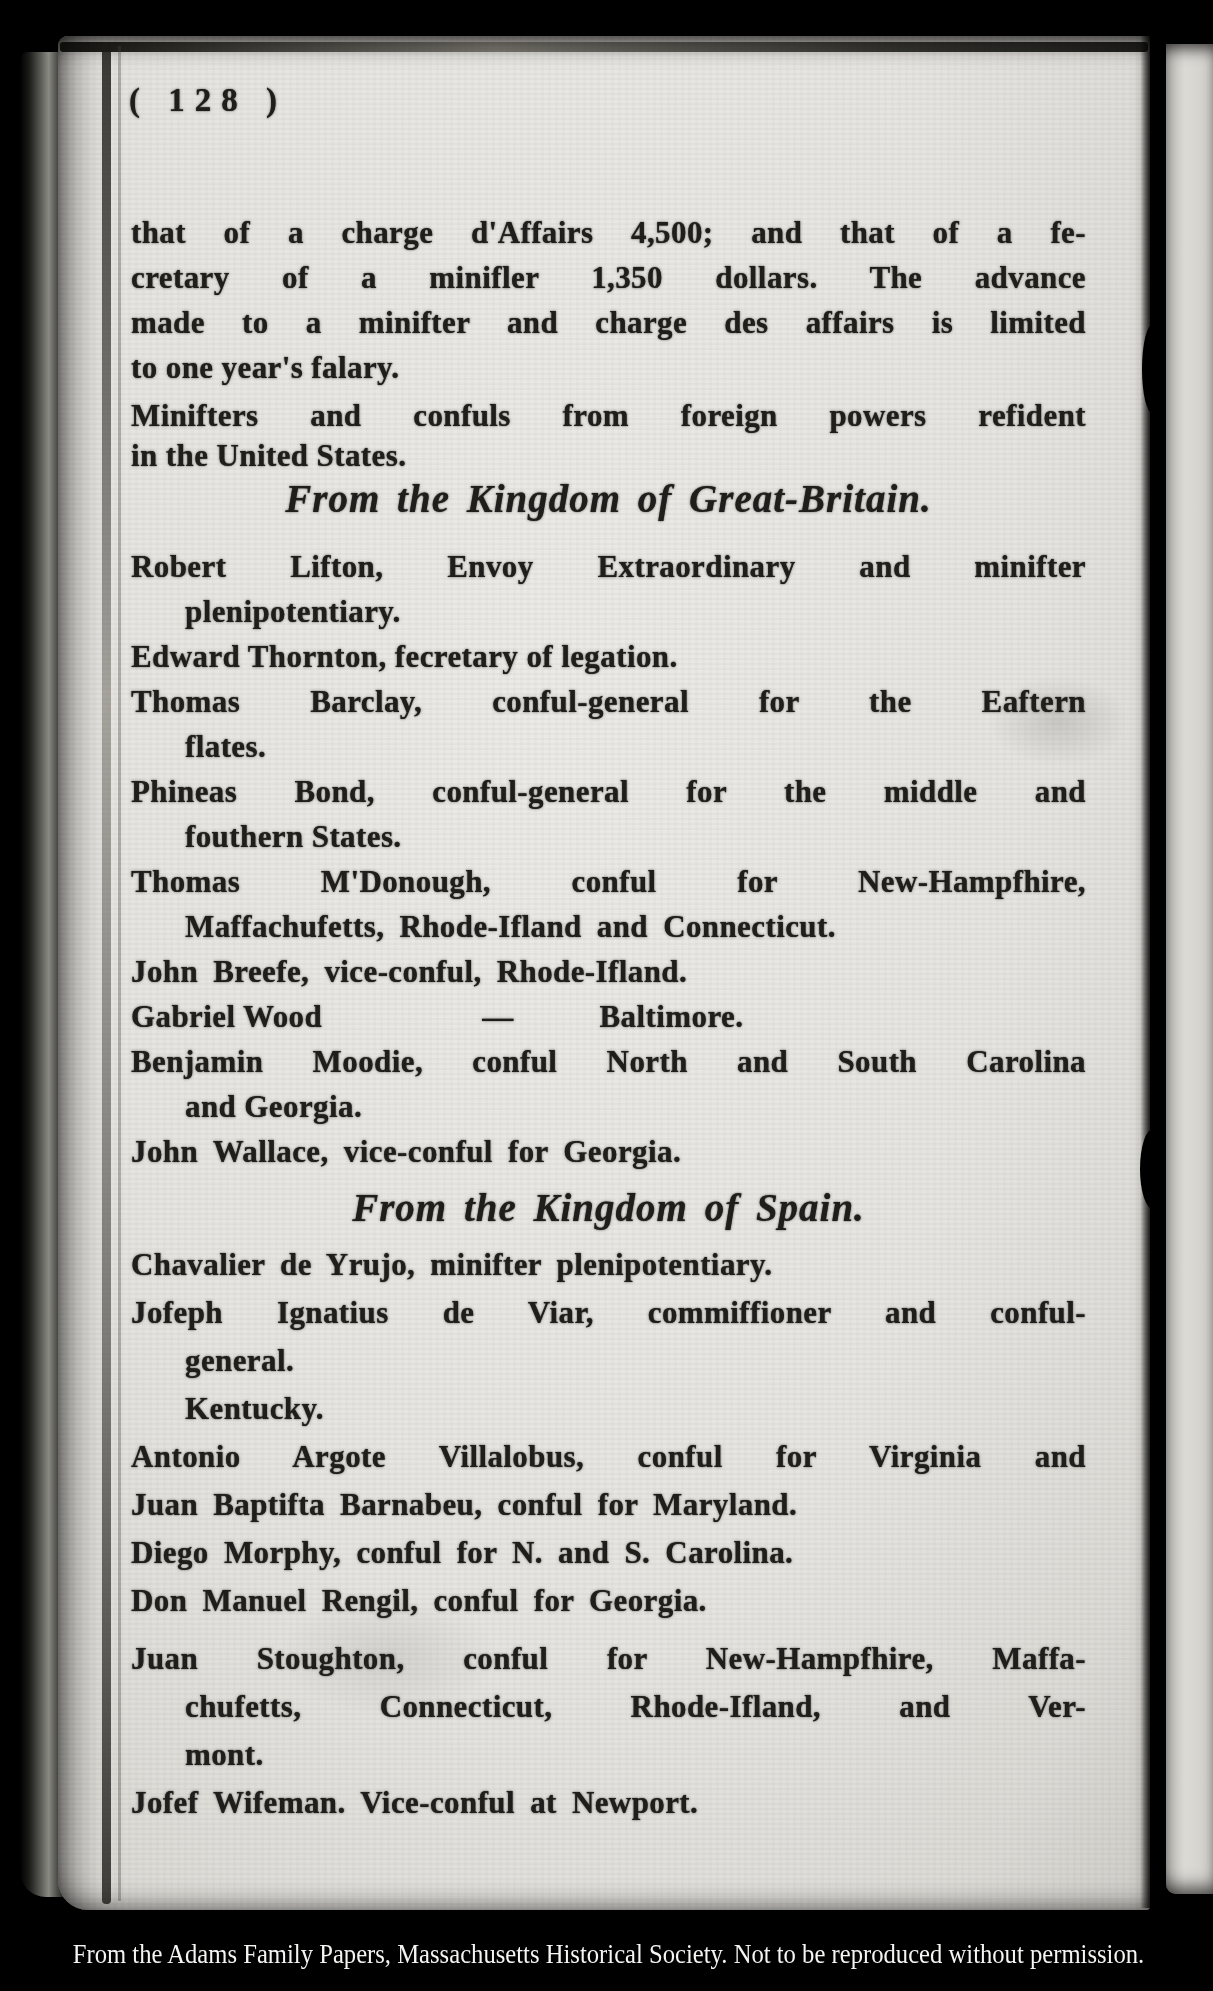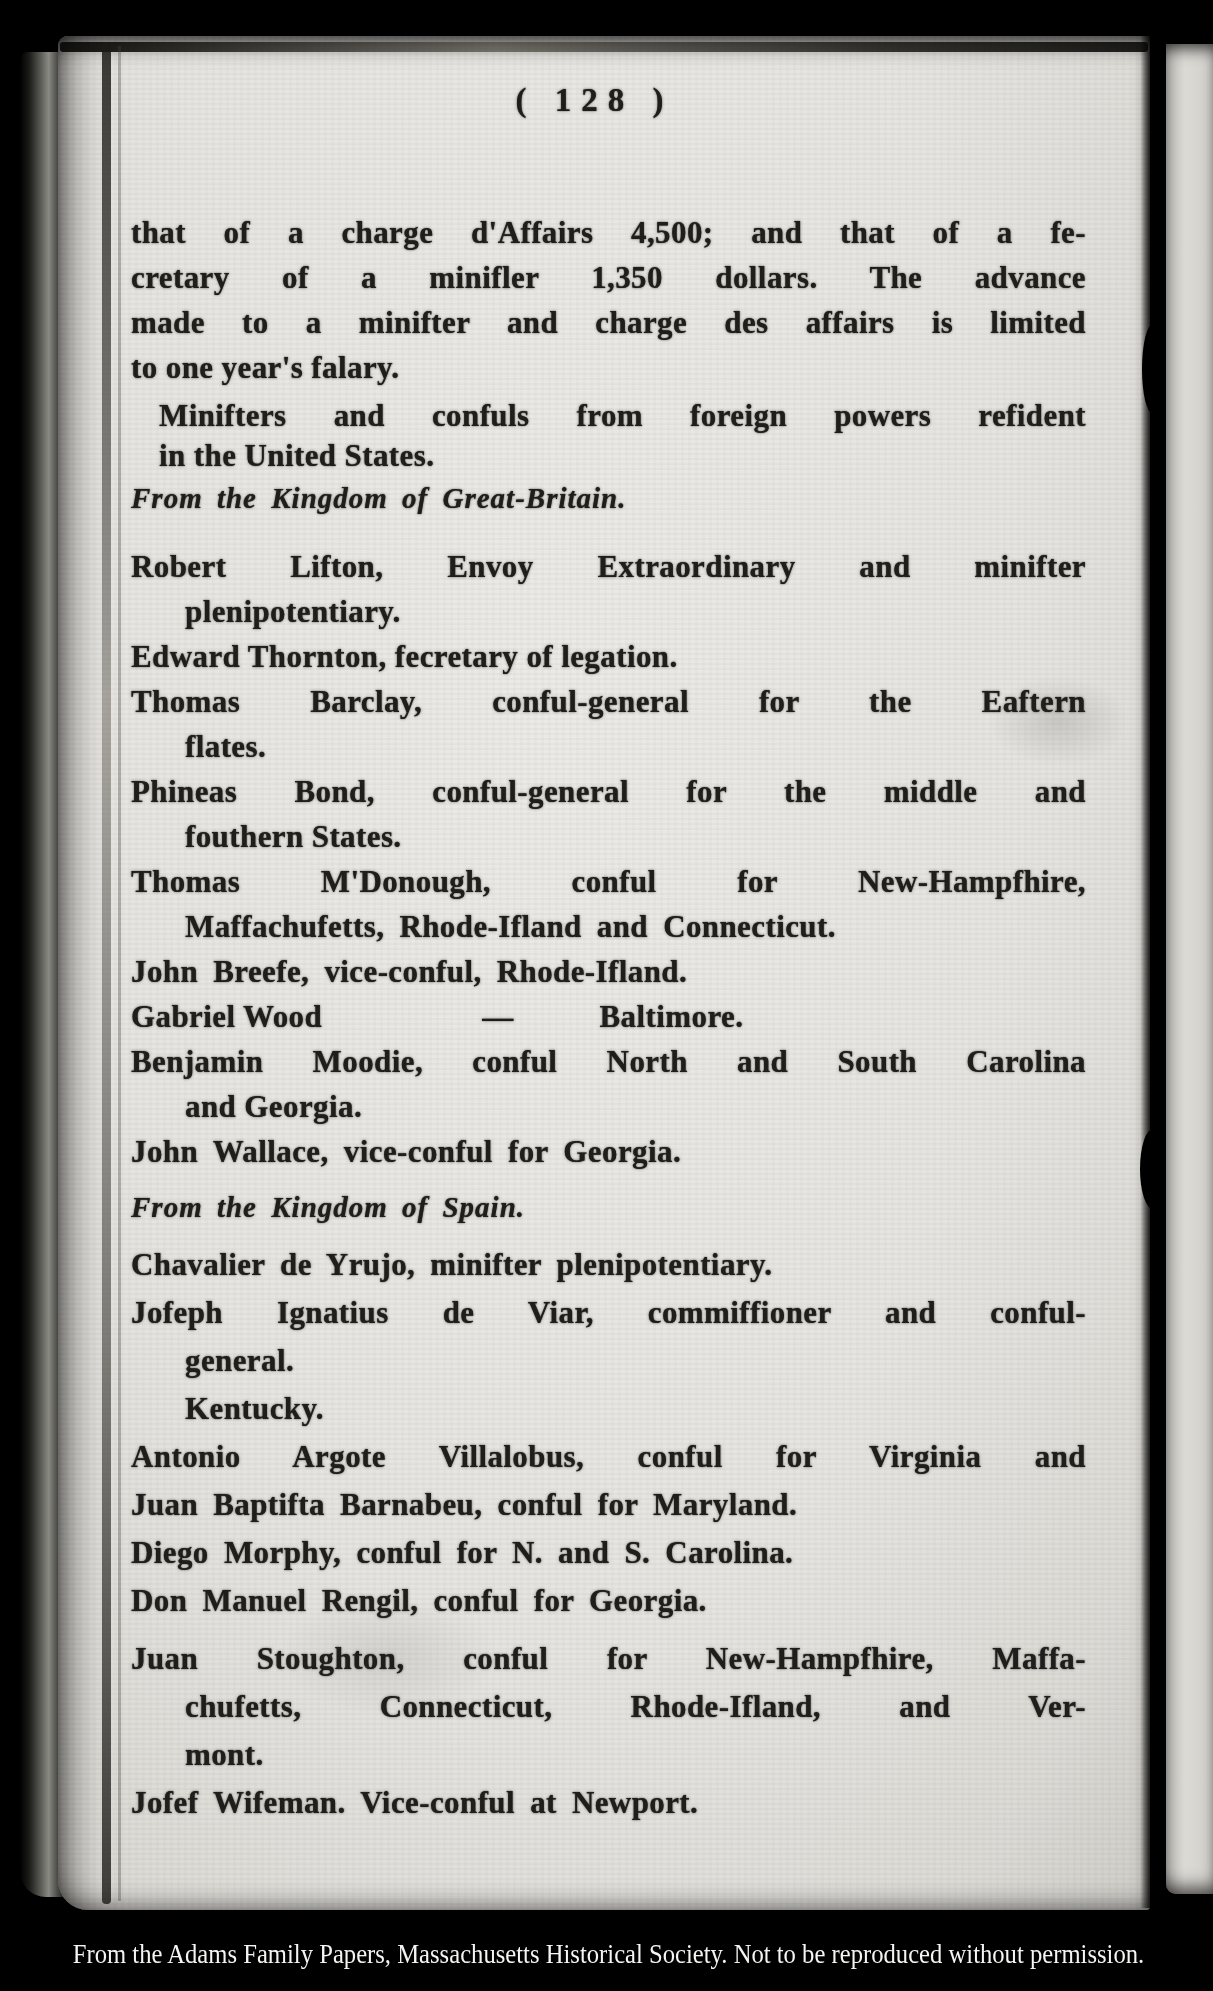--- a/index.html
+++ b/index.html
@@ -47,30 +47,30 @@
 
   
   .next-page{position:absolute;left:1166px;top:44px;width:47px;height:1850px;
     background:linear-gradient(90deg,#b9b7b2,#dcdad5 40%,#d2d0cb);
     border-radius:0 0 0 10px;
     box-shadow:inset 0 12px 16px -8px rgba(0,0,0,.8), inset 0 -14px 18px -8px rgba(0,0,0,.7);}
 
   
   .ink{color:#1f1e1c;font-weight:bold;letter-spacing:.4px;
        text-shadow:0 0 1.3px rgba(35,33,30,.9), 0 0 3.5px rgba(70,66,60,.38);}
-  .pagenum{position:absolute;left:117px;top:82px;width:955px;text-align:center;
+  .pagenum{position:absolute;left:129px;top:82px;width:955px;
        font-size:33px;letter-spacing:10px;}
   .content{position:absolute;left:131px;top:210px;width:955px;font-size:31px;}
   .line{height:45px;line-height:45px;white-space:nowrap;overflow:visible;}
   .j{white-space:normal;text-align:justify;text-align-last:justify;}
   .indent{padding-left:54px;}
   .center{text-align:left;}
   .w{word-spacing:7px;}
-  .intro .line{height:40px;line-height:40px;margin-left:28px;}
-  .heading{font-style:italic;font-size:29px;height:45px;line-height:45px;
+  .intro .line{height:40px;line-height:40px;}
+  .heading{font-style:italic;font-size:39px;text-align:center;height:45px;line-height:45px;
            letter-spacing:1px;word-spacing:6px;}
   .s2 .line{height:48px;line-height:48px;}
   .wood{display:flex;align-items:flex-start;}
   .wood .dash{margin-left:160px;}
   .wood .loc{margin-left:86px;}
 
   
   .footer{position:absolute;left:0;top:1938px;width:1213px;text-align:center;color:#f4f4f2;
     font-family:"Liberation Serif","DejaVu Serif",serif;font-size:28px;font-weight:normal;
     transform:scaleX(.88);transform-origin:50% 50%;white-space:nowrap;}

